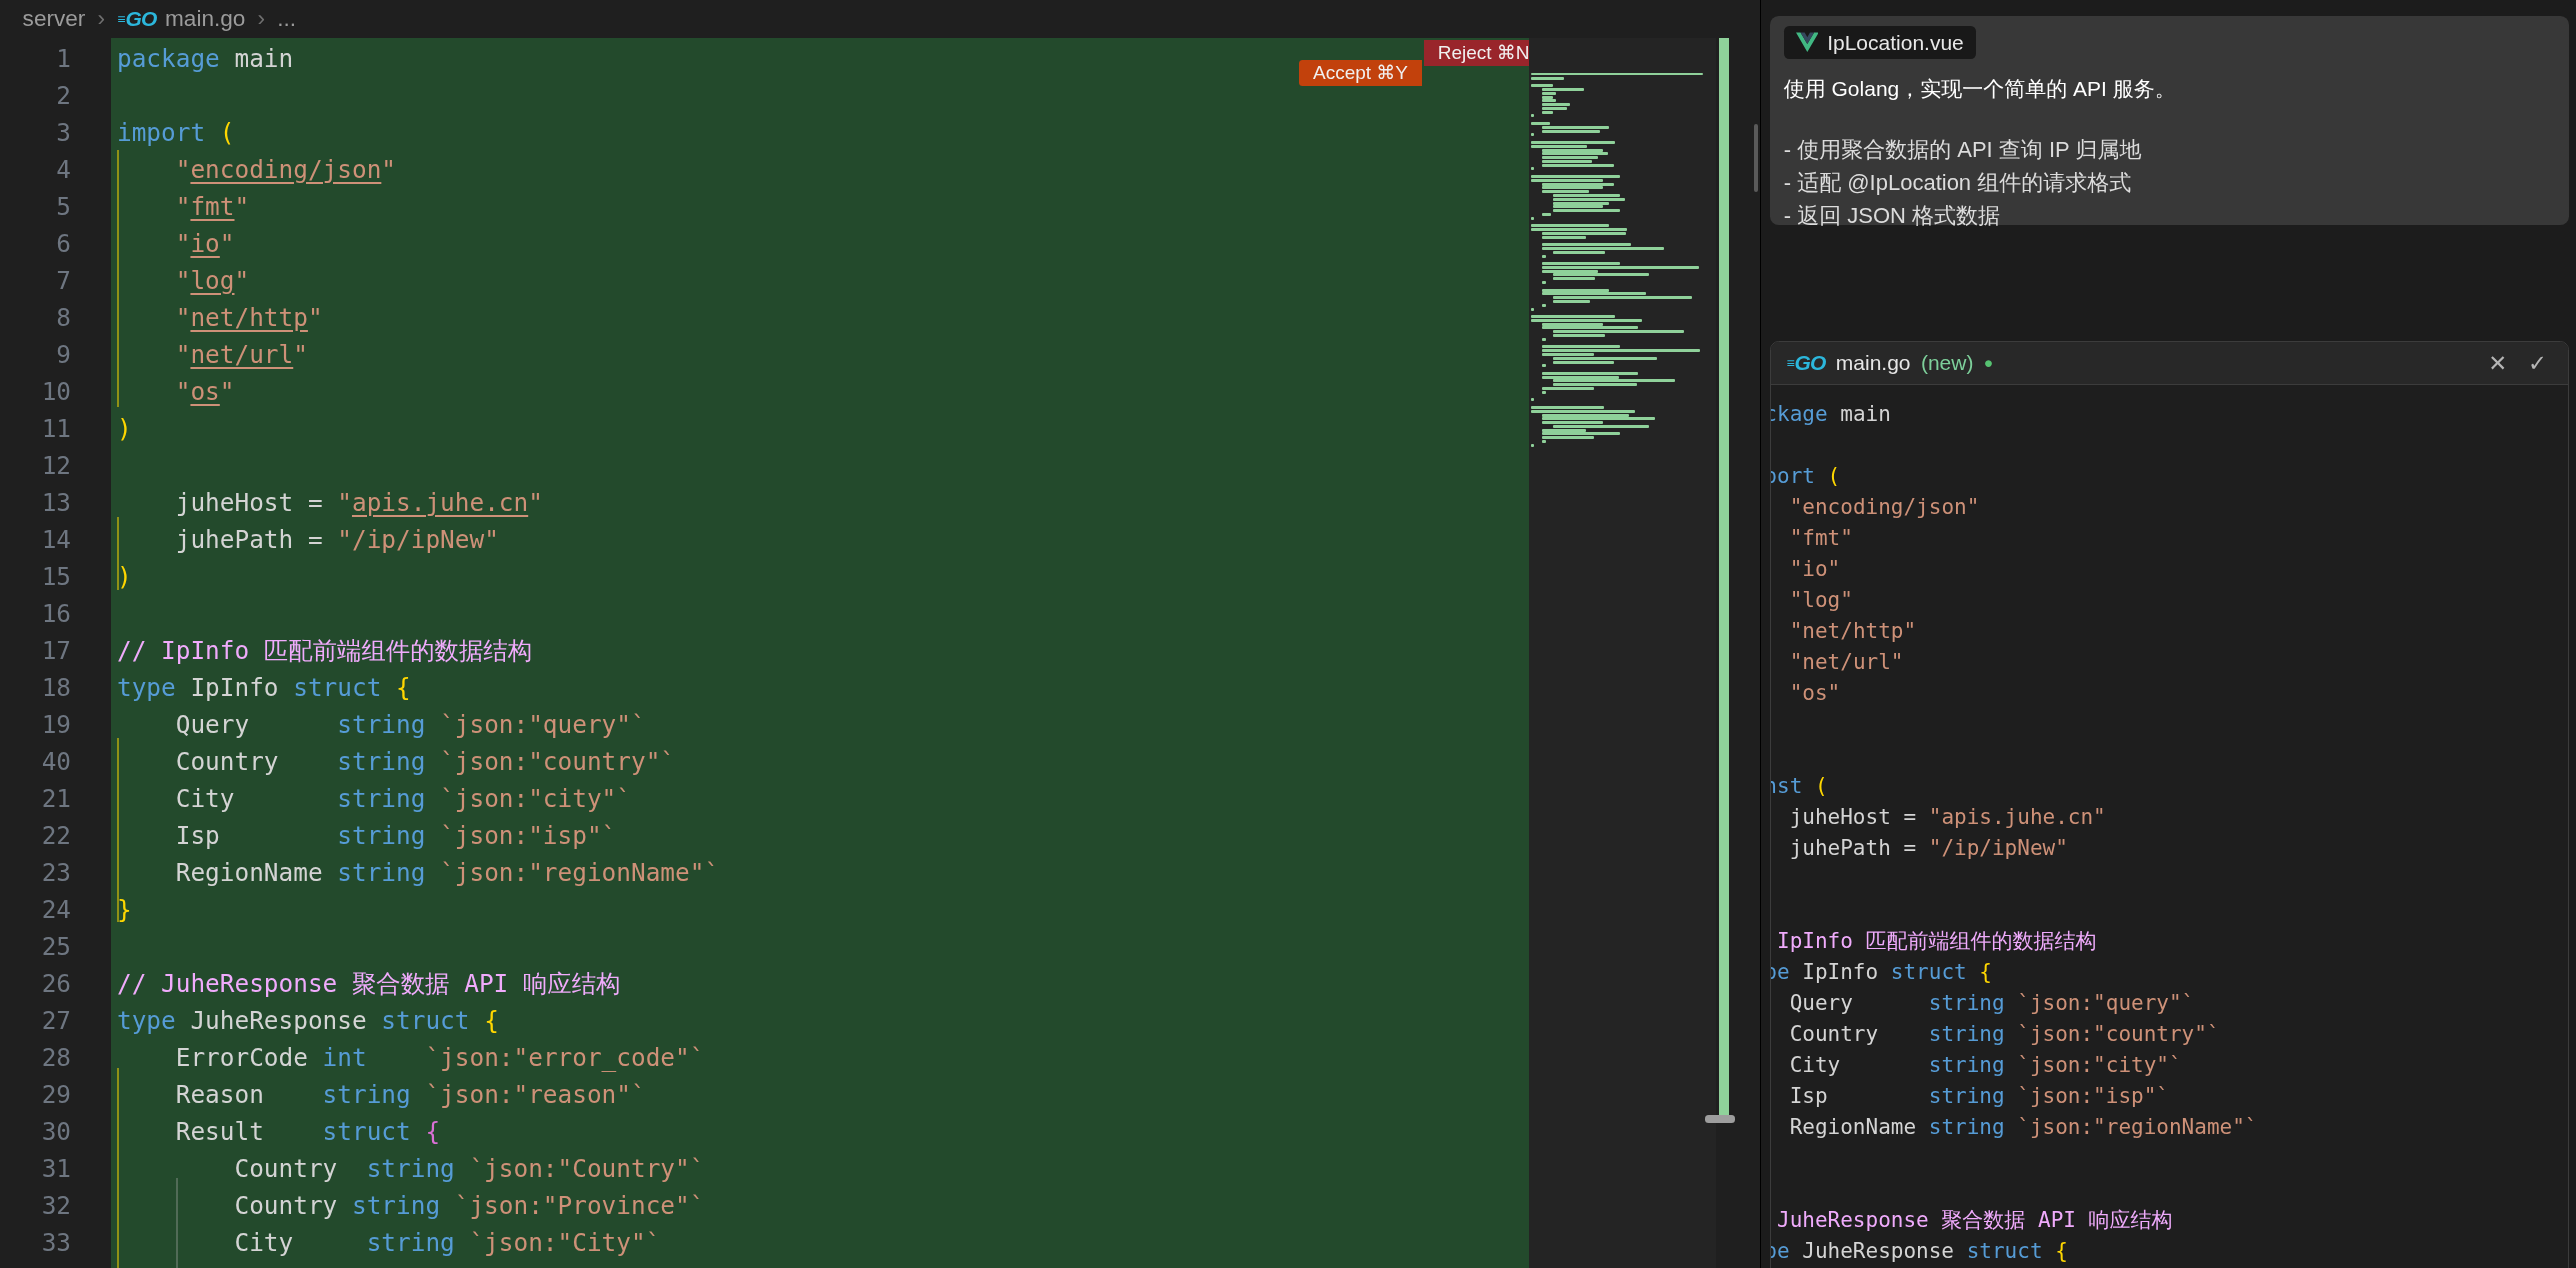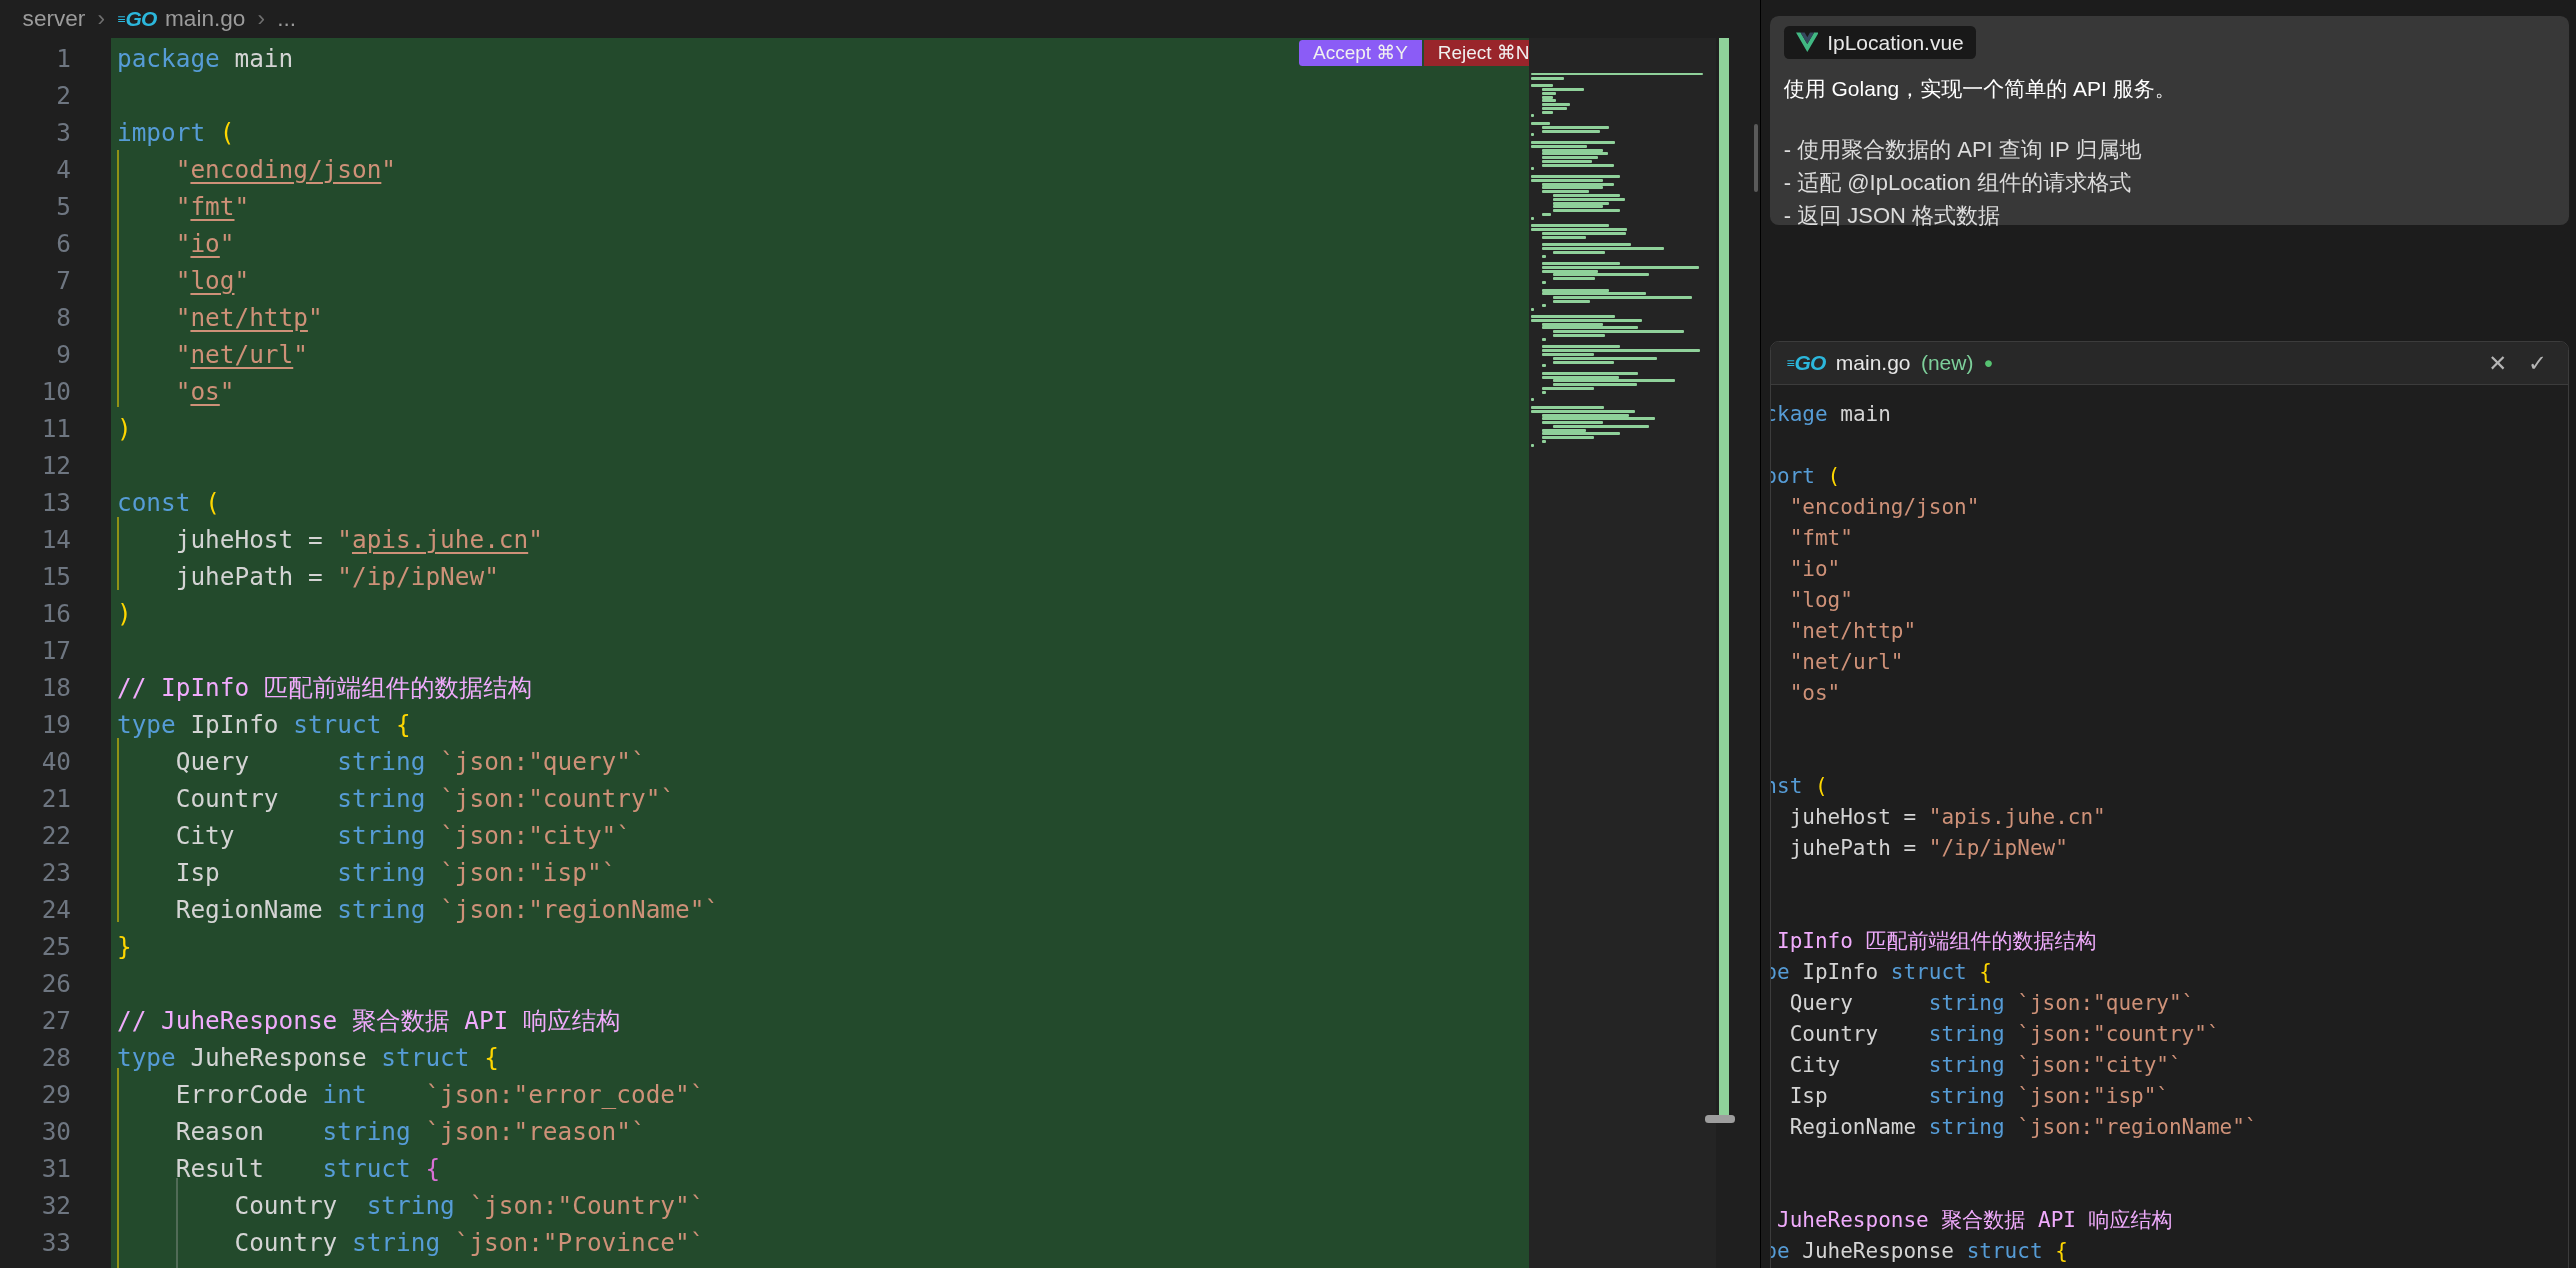--- a/index.html
+++ b/index.html
@@ -126,21 +126,20 @@
         <div class="code-row"><span class="tk-kw">import</span><span class="tk-pl"> </span><span class="tk-y">(</span></div>
         <div class="code-row"><span class="tk-pl">    </span><span class="tk-str">"</span><span class="tk-strU">encoding/json</span><span class="tk-str">"</span></div>
         <div class="code-row"><span class="tk-pl">    </span><span class="tk-str">"</span><span class="tk-strU">fmt</span><span class="tk-str">"</span></div>
         <div class="code-row"><span class="tk-pl">    </span><span class="tk-str">"</span><span class="tk-strU">io</span><span class="tk-str">"</span></div>
         <div class="code-row"><span class="tk-pl">    </span><span class="tk-str">"</span><span class="tk-strU">log</span><span class="tk-str">"</span></div>
         <div class="code-row"><span class="tk-pl">    </span><span class="tk-str">"</span><span class="tk-strU">net/http</span><span class="tk-str">"</span></div>
         <div class="code-row"><span class="tk-pl">    </span><span class="tk-str">"</span><span class="tk-strU">net/url</span><span class="tk-str">"</span></div>
         <div class="code-row"><span class="tk-pl">    </span><span class="tk-str">"</span><span class="tk-strU">os</span><span class="tk-str">"</span></div>
         <div class="code-row"><span class="tk-y">)</span></div>
         <div class="code-row"></div>
-        <div class="code-row"><span class="tk-kw">const</span><span class="tk-pl"> </span><span class="tk-y">(</span></div>
         <div class="code-row"><span class="tk-pl">    juheHost = </span><span class="tk-str">"</span><span class="tk-strU">apis.juhe.cn</span><span class="tk-str">"</span></div>
         <div class="code-row"><span class="tk-pl">    juhePath = </span><span class="tk-str">"/ip/ipNew"</span></div>
         <div class="code-row"><span class="tk-y">)</span></div>
         <div class="code-row"></div>
         <div class="code-row"><span class="tk-cmt">// IpInfo 匹配前端组件的数据结构</span></div>
         <div class="code-row"><span class="tk-kw">type</span><span class="tk-pl"> IpInfo </span><span class="tk-kw">struct</span><span class="tk-pl"> </span><span class="tk-y">{</span></div>
         <div class="code-row"><span class="tk-pl">    Query      </span><span class="tk-kw">string</span><span class="tk-pl"> </span><span class="tk-tag">`json:"query"`</span></div>
         <div class="code-row"><span class="tk-pl">    Country    </span><span class="tk-kw">string</span><span class="tk-pl"> </span><span class="tk-tag">`json:"country"`</span></div>
         <div class="code-row"><span class="tk-pl">    City       </span><span class="tk-kw">string</span><span class="tk-pl"> </span><span class="tk-tag">`json:"city"`</span></div>
         <div class="code-row"><span class="tk-pl">    Isp        </span><span class="tk-kw">string</span><span class="tk-pl"> </span><span class="tk-tag">`json:"isp"`</span></div>
@@ -157,21 +156,21 @@
         <div class="code-row"><span class="tk-pl">        City     </span><span class="tk-kw">string</span><span class="tk-pl"> </span><span class="tk-tag">`json:"City"`</span></div>
       </div>
     <div id="guides">
         <div class="guide" style="left: 117px; top: 112px; height: 257px; background: rgba(255, 215, 0, 0.5);"></div>
         <div class="guide" style="left: 117px; top: 479px; height: 73px; background: rgba(255, 215, 0, 0.5);"></div>
         <div class="guide" style="left: 117px; top: 700px; height: 184px; background: rgba(255, 215, 0, 0.5);"></div>
         <div class="guide" style="left: 117px; top: 1030px; height: 201px; background: rgba(255, 215, 0, 0.5);"></div>
         <div class="guide" style="left: 176px; top: 1140px; height: 90px; background: rgba(170, 170, 170, 0.35);"></div>
       </div>
     <div id="diff-actions">
-      <div class="diff-btn" id="accept-btn" style="background: #8b5cf6;">Accept ⌘Y</div>
+      <div class="diff-btn" id="accept-btn" style="background: #c2410c; margin-top: 20px;">Accept ⌘Y</div>
       <div class="diff-btn" id="reject-btn" style="background: rgb(153, 37, 43);">Reject ⌘N</div>
     </div>
     <div id="minimap">
         <div class="mm-bar" style="left: 1.7px; top: 35px; width: 172px; height: 1.7px; background: rgb(143, 209, 154);"></div>
         <div class="mm-bar" style="left: 1.7px; top: 39px; width: 33px; background: rgb(143, 209, 154);"></div>
         <div class="mm-bar" style="left: 1.7px; top: 46px; width: 22.6px; background: rgb(143, 209, 154);"></div>
         <div class="mm-bar" style="left: 13px; top: 50px; width: 42px; background: rgb(143, 209, 154);"></div>
         <div class="mm-bar" style="left: 13px; top: 54px; width: 14px; background: rgb(143, 209, 154);"></div>
         <div class="mm-bar" style="left: 13px; top: 58px; width: 11.3px; background: rgb(143, 209, 154);"></div>
         <div class="mm-bar" style="left: 13px; top: 61px; width: 14px; background: rgb(143, 209, 154);"></div>

